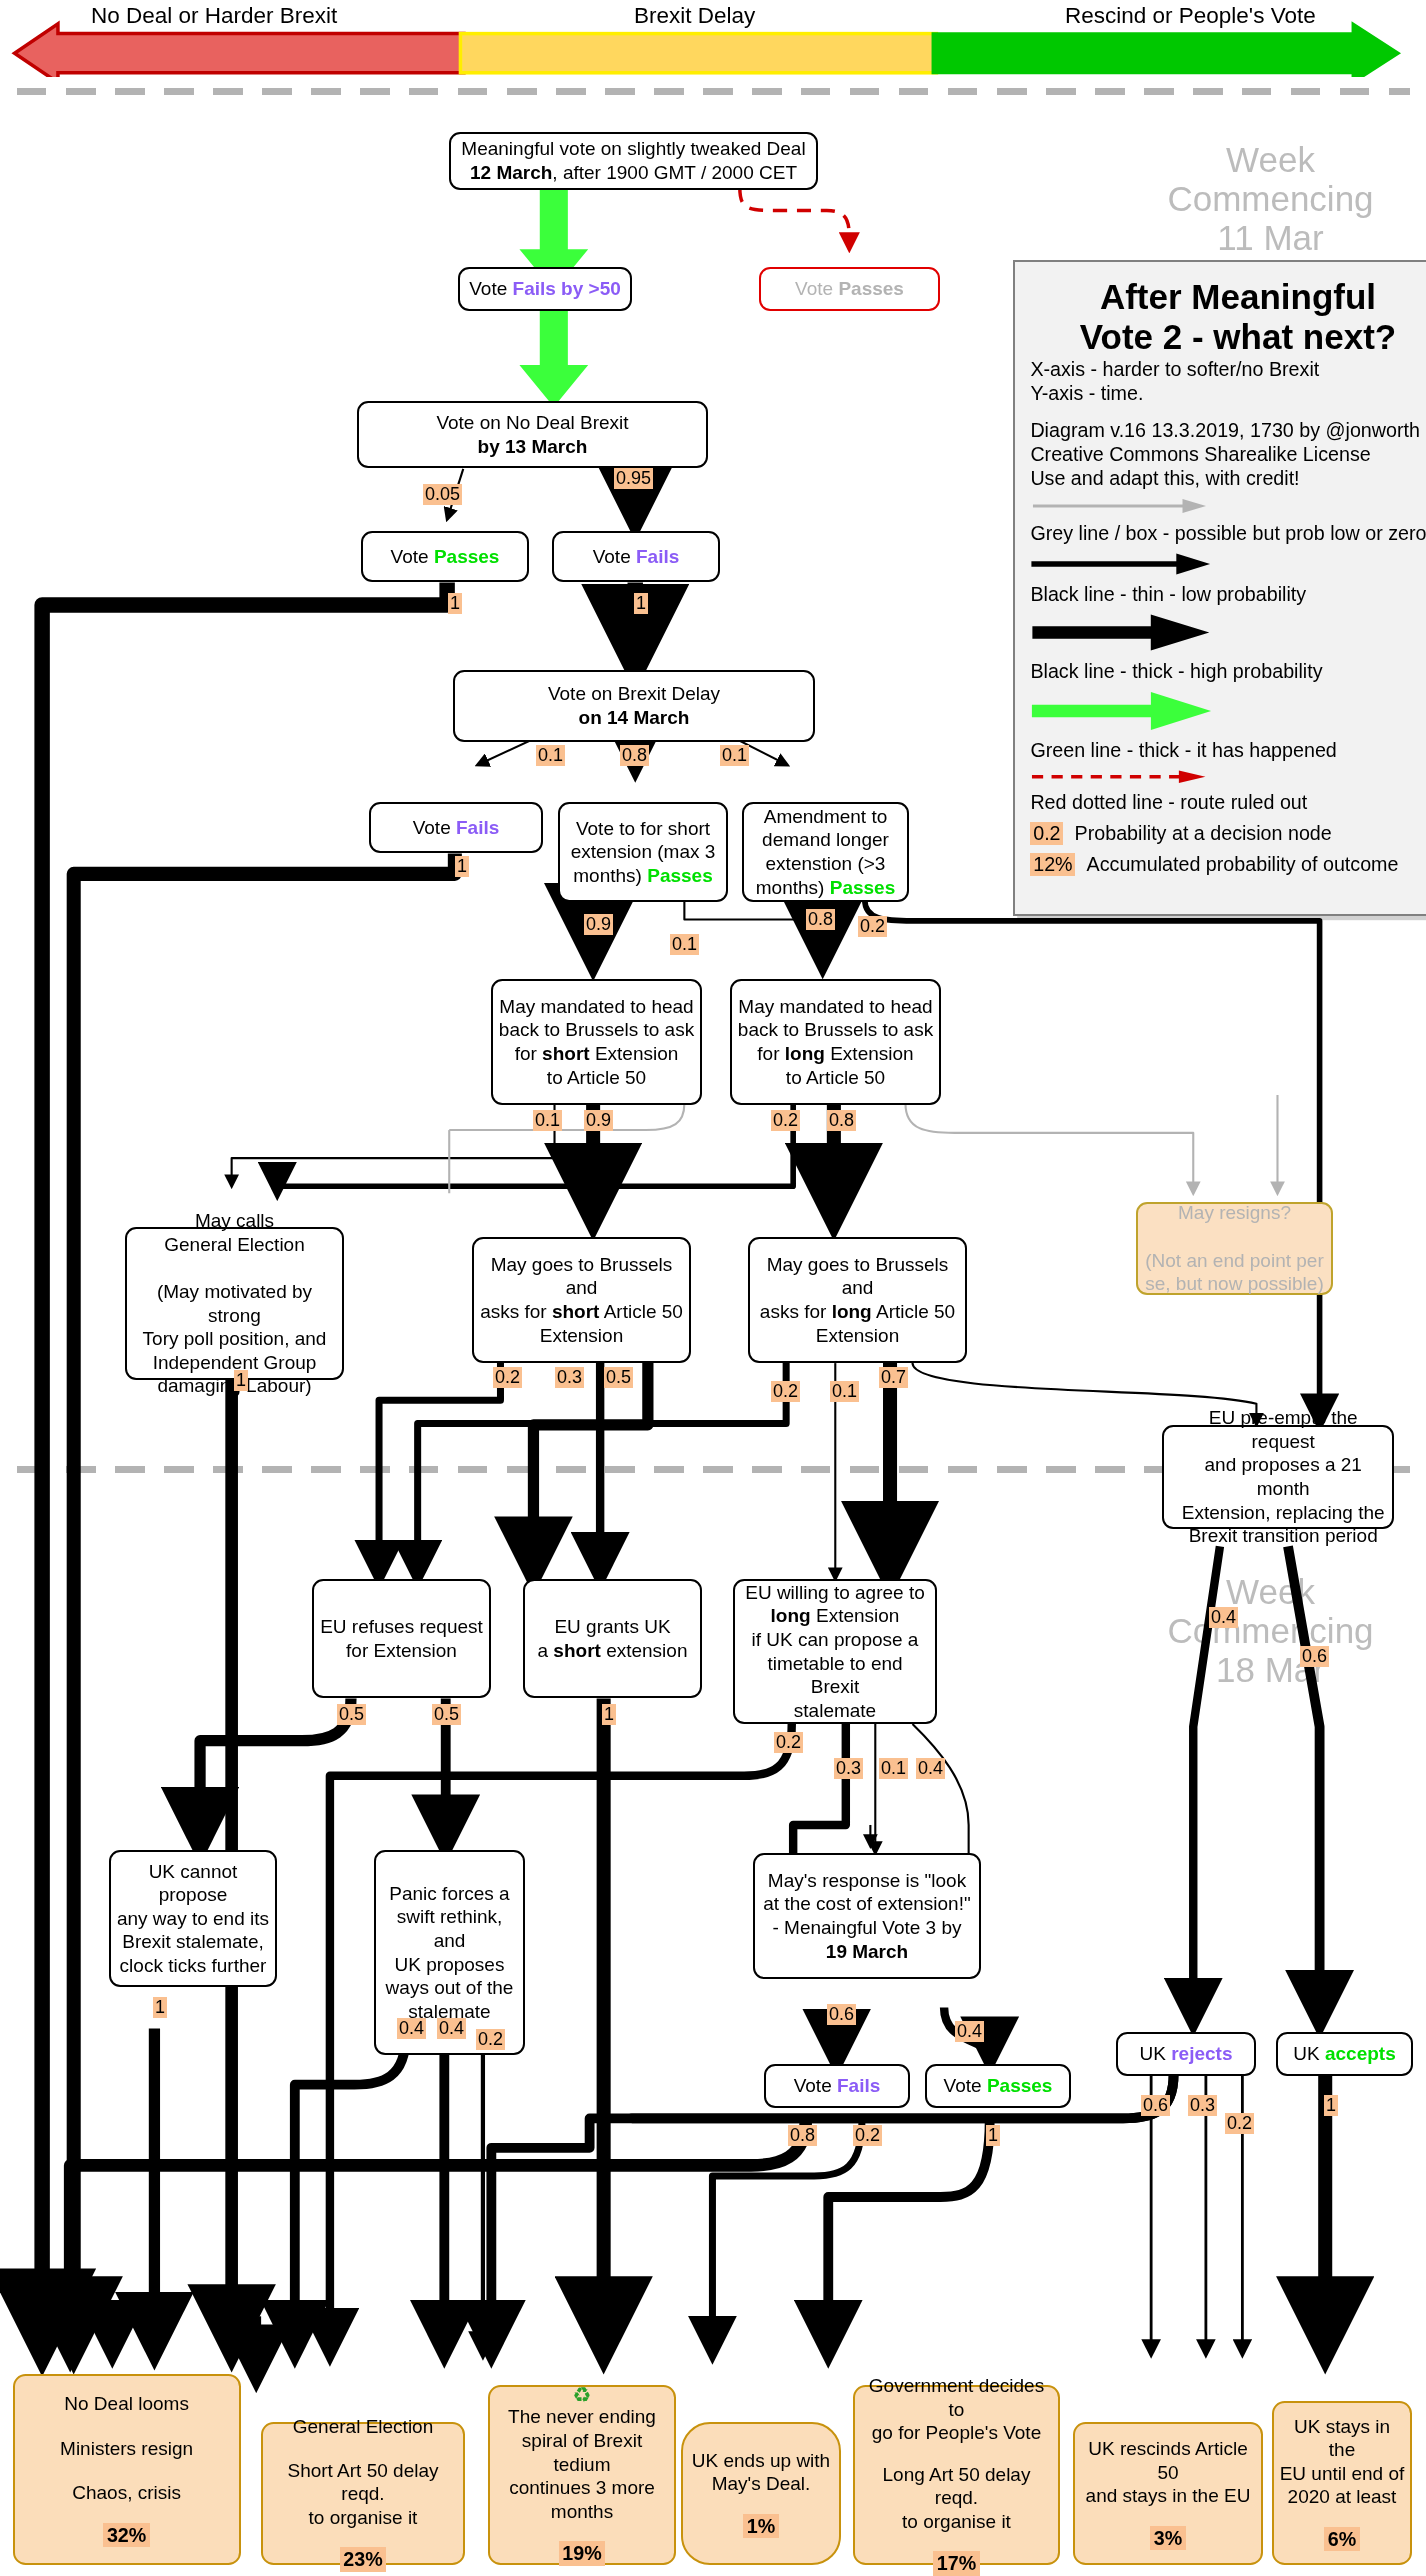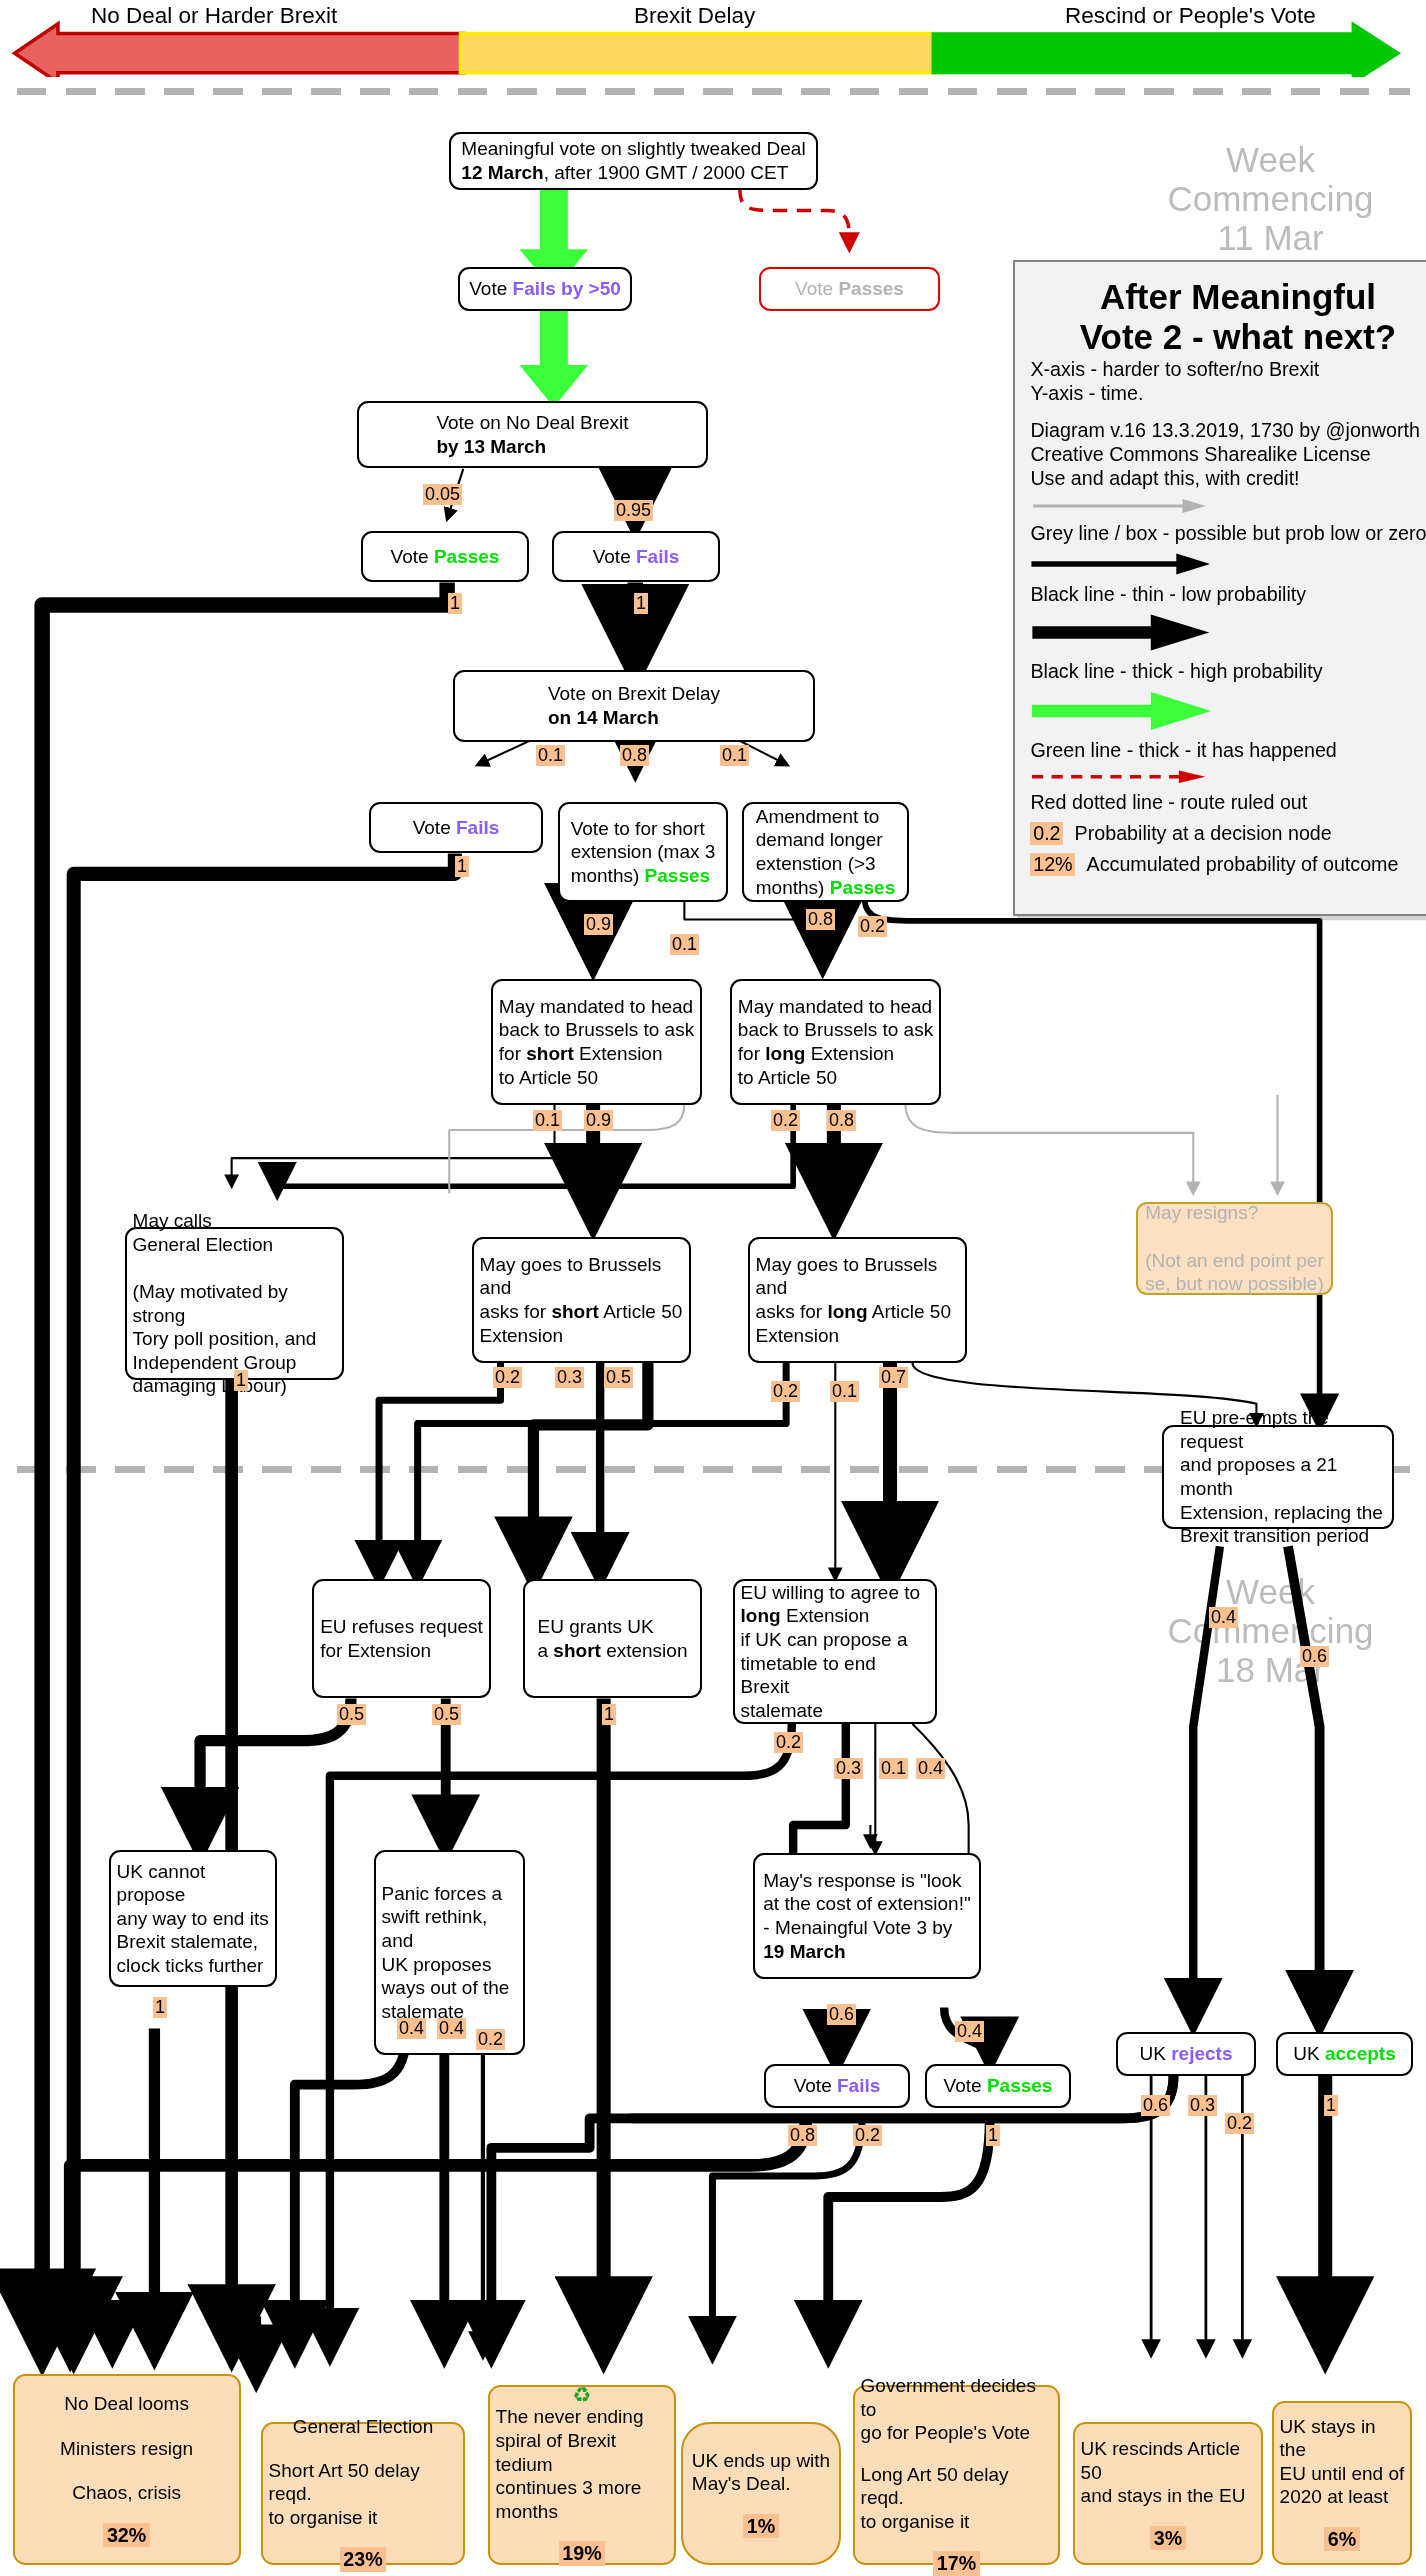--- a/index.html
+++ b/index.html
@@ -20,21 +20,21 @@
   #legend{position:absolute;left:1013px;top:260px;width:450px;height:656px;background:#f2f2f2;border:2.1px solid #808080;box-shadow:4.2px 4.2px 0 rgba(0,0,0,.18);box-sizing:border-box;padding:12.6px 15.4px 7px 15.4px;}
   #legend h1{margin:2.8px 0 1.4px 0;font-size:35px;line-height:1.12;text-align:center;font-weight:bold;color:#000;}
   .lg-line{font-size:19.7px;color:#000;line-height:1.22;}
   .lg-gap{height:12.6px;}
   .lg-sw{margin:7px 0 4.2px 0;}
   .prob-row{display:flex;align-items:center;gap:11.2px;margin-top:7px;}
   .prob-chip{background:#fac090;padding:0 2.8px;font-size:19.7px;color:#000;line-height:1.2;}
 
   
   .node{position:absolute;box-sizing:border-box;border:2.1px solid #000;border-radius:11.2px;background:#fff;
-        display:flex;align-items:center;justify-content:center;
+        display:flex;align-items:center;justify-content:center;text-align:center;
         font-size:19px;line-height:1.24;color:#000;padding:4.2px 5.6px;}
   .node.grey{border-color:#bfa32c;background:#fbe0c2;color:#b3b3b3;}
   .node.redline{border-color:#e10000;color:#b3b3b3;}
   .node.outcome{border:2.1px solid #c8920d;background:#fbddba;border-radius:12.6px;
                 flex-direction:column;justify-content:center;gap:18px;font-size:19px;}
   .node b{font-weight:bold;}
   .g{color:#00e000;font-weight:bold;}
   .r{color:#8b5cf6;font-weight:bold;}
   .pct{background:#fac090;padding:0 3.5px;font-weight:bold;font-size:19.7px;color:#000;}
 
@@ -370,21 +370,21 @@
   </div>
 
   <div class="node outcome" style="left:1272px;top:2401px;width:140px;height:164px;">
     <div style="white-space:pre-line;">UK stays in the
 EU until end of
 2020 at least</div>
     <span class="pct">6%</span>
   </div>
 
   <div class="chip" style="left:423px;top:484px;">0.05</div>
-  <div class="chip" style="left:614px;top:500px;">0.95</div>
+  <div class="chip" style="left:614px;top:468px;">0.95</div>
   <div class="chip" style="left:448px;top:593px;">1</div>
   <div class="chip" style="left:634px;top:593px;">1</div>
 
   <div class="chip" style="left:536px;top:745px;">0.1</div>
   <div class="chip" style="left:620px;top:745px;">0.8</div>
   <div class="chip" style="left:720px;top:745px;">0.1</div>
 
   <div class="chip" style="left:455px;top:856px;">1</div>
   <div class="chip" style="left:584px;top:914px;">0.9</div>
   <div class="chip" style="left:670px;top:934px;">0.1</div>

